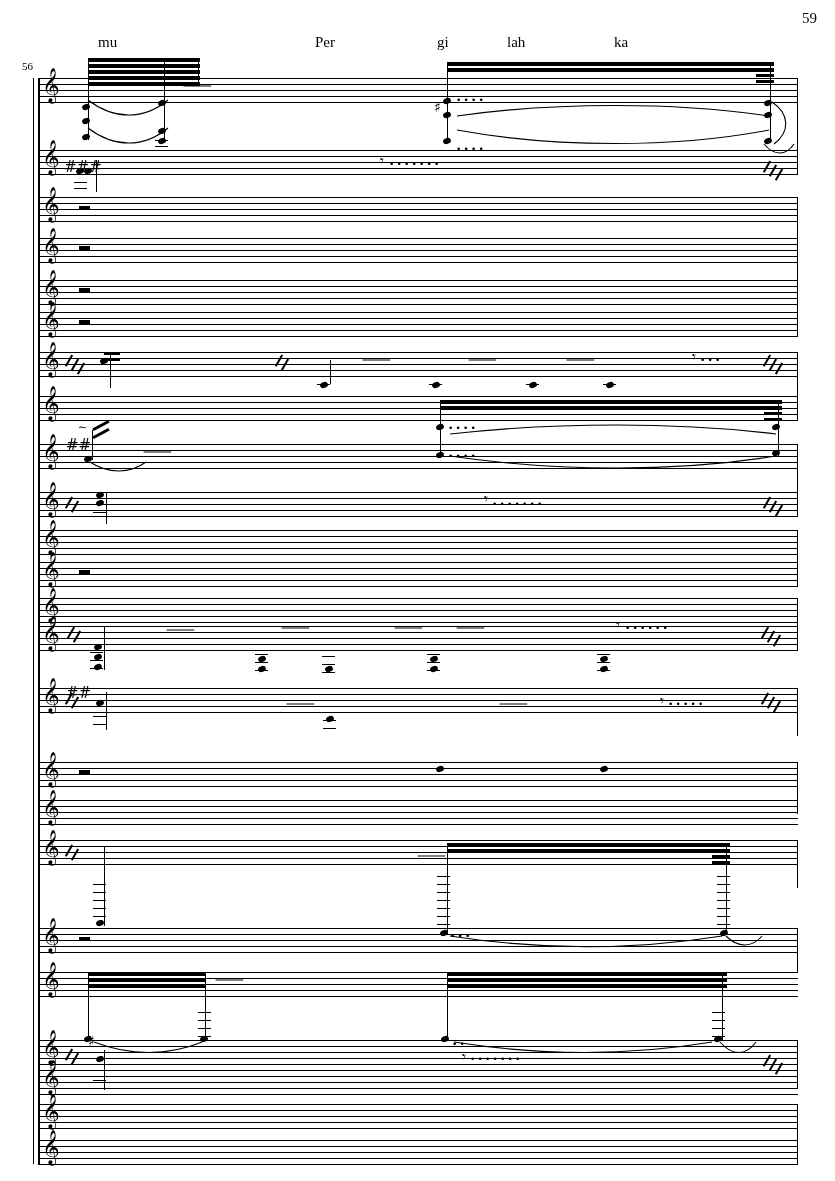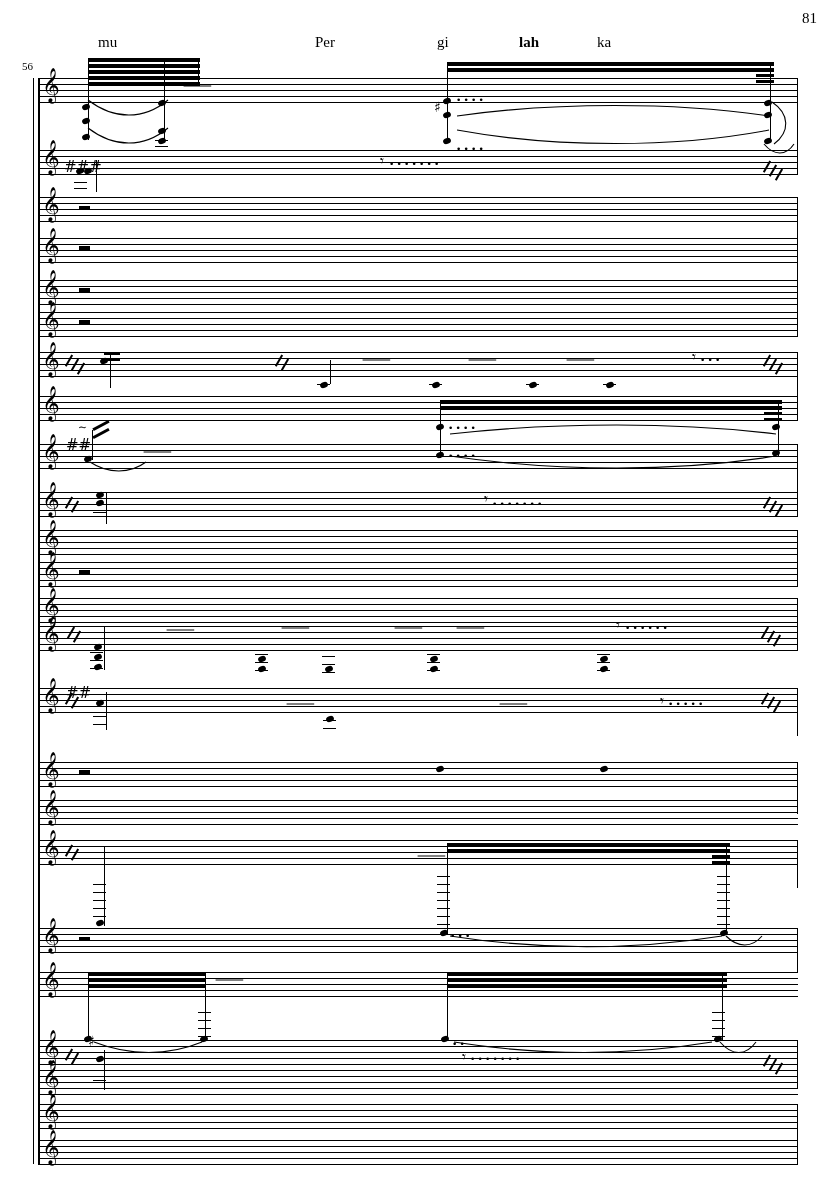--- a/index.html
+++ b/index.html
@@ -163,29 +163,29 @@
     font-family: "DejaVu Sans", sans-serif;
     font-size: 11px;
     line-height: 1;
   }
 </style>
 </head>
 <body>
 
 <div id="page">
 
-  <div class="page-number">81</div>
+  <div class="page-number">59</div>
 
   <div class="measure-number" style="left:22px; top:60px;">56</div>
 
   <div class="lyric" style="left:98px;  top:34px;">mu</div>
   <div class="lyric" style="left:315px; top:34px;">Per</div>
   <div class="lyric" style="left:437px; top:34px;">gi</div>
-  <div class="lyric" style="left:519px; top:34px;font-weight:bold;">lah</div>
-  <div class="lyric" style="left:597px; top:34px;">ka</div>
+  <div class="lyric" style="left:507px; top:34px;">lah</div>
+  <div class="lyric" style="left:614px; top:34px;">ka</div>
 
   <div class="staff" style="top:78px;"></div>
   <div class="staff" style="top:150px;"></div>
   <div class="staff" style="top:197px;"></div>
   <div class="staff" style="top:238px;"></div>
   <div class="staff" style="top:280px;"></div>
   <div class="staff" style="top:312px;"></div>
   <div class="staff" style="top:352px;"></div>
   <div class="staff" style="top:396px;"></div>
   <div class="staff" style="top:444px;"></div>

